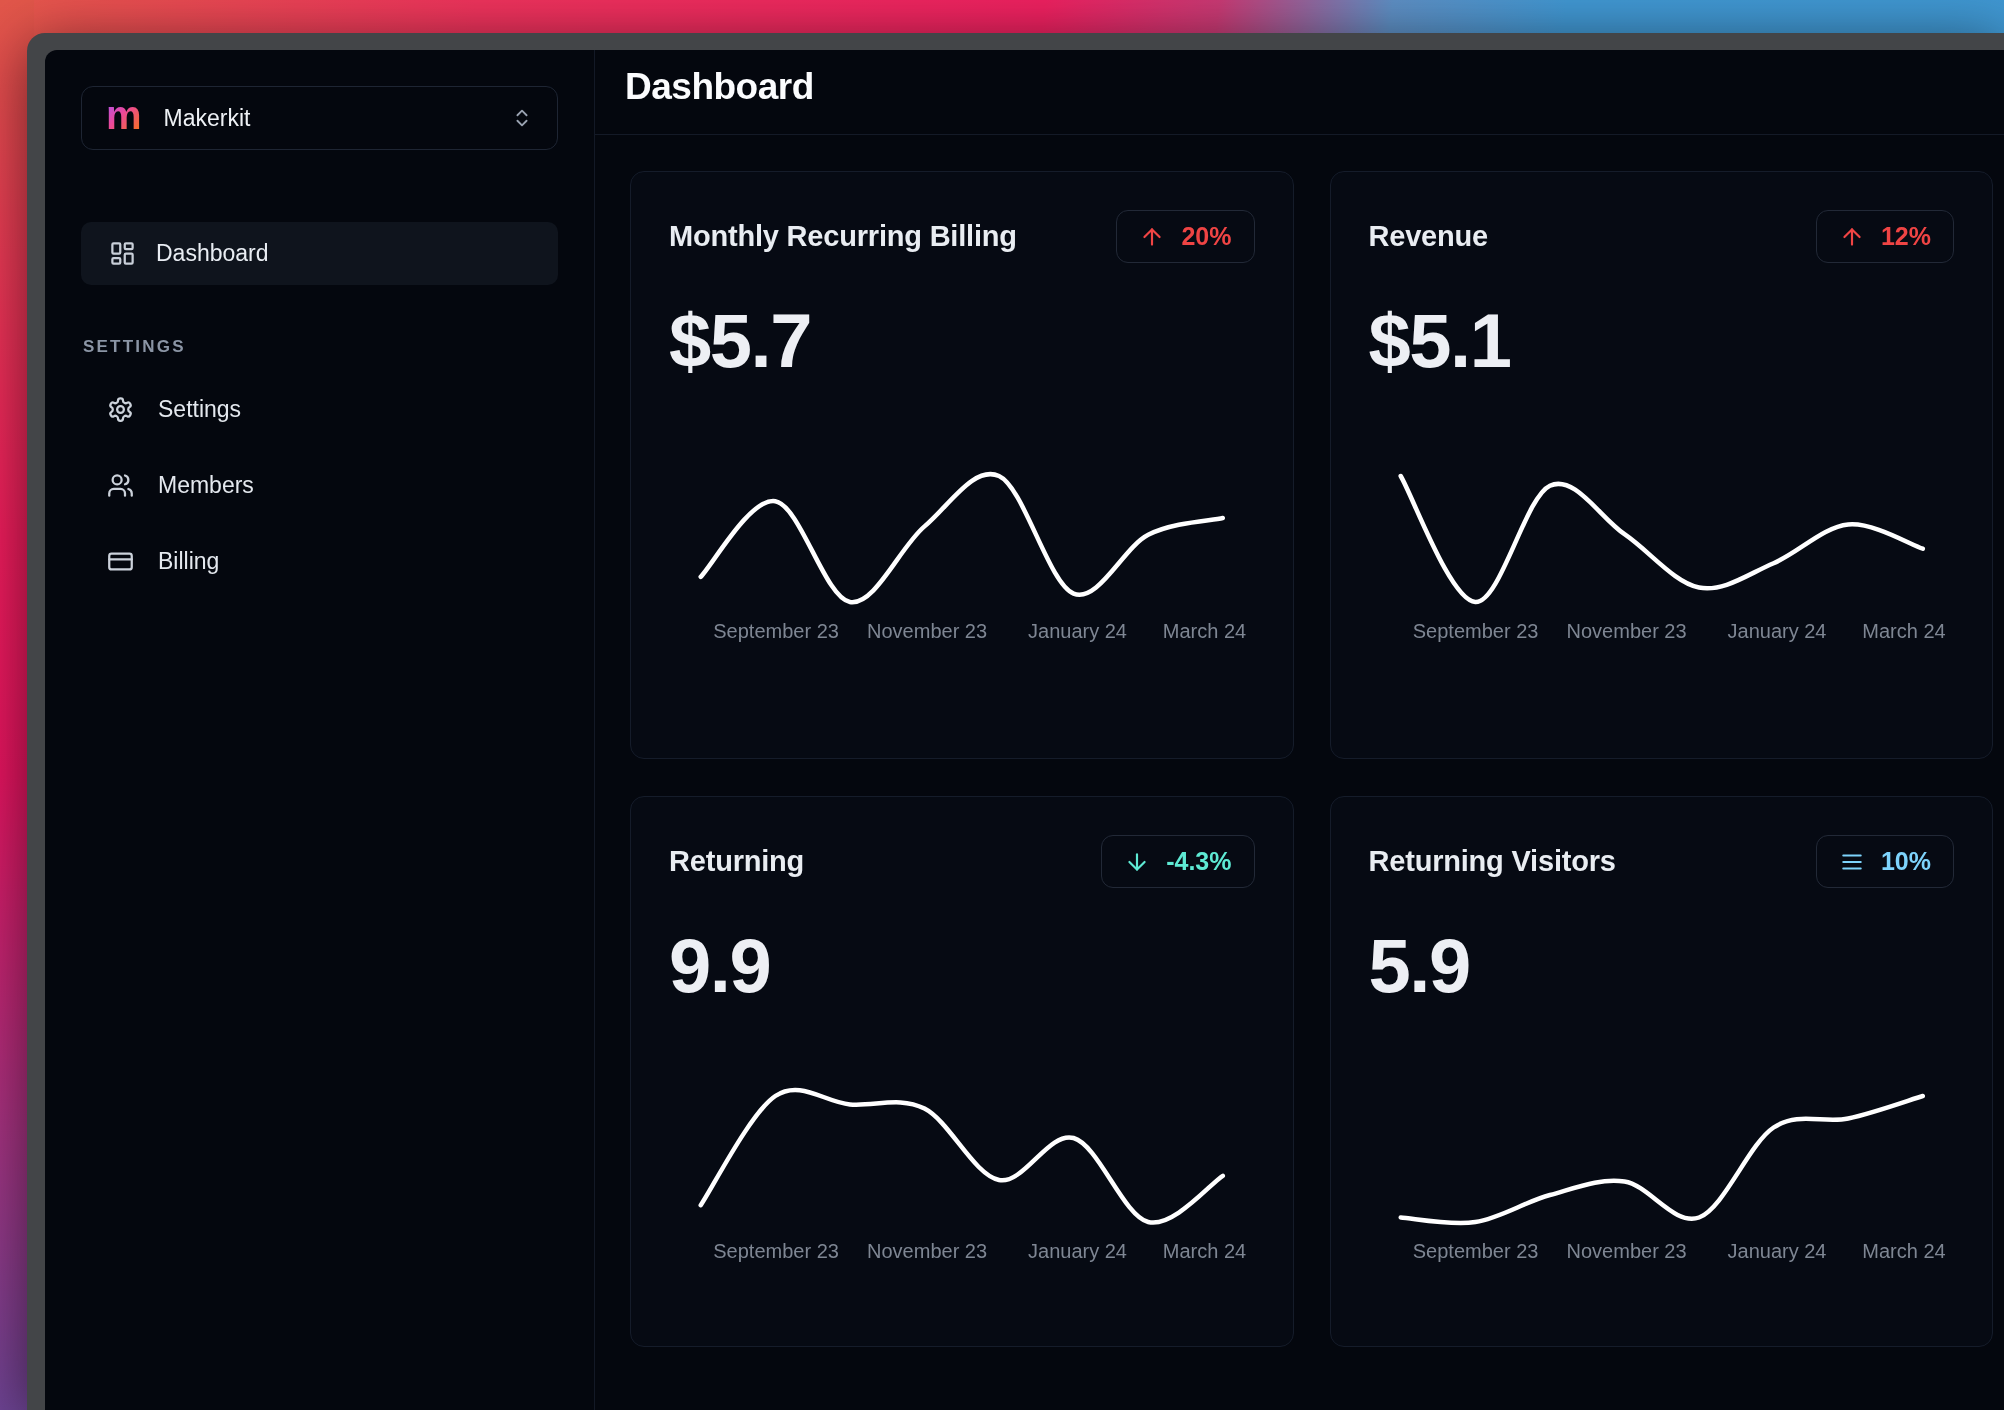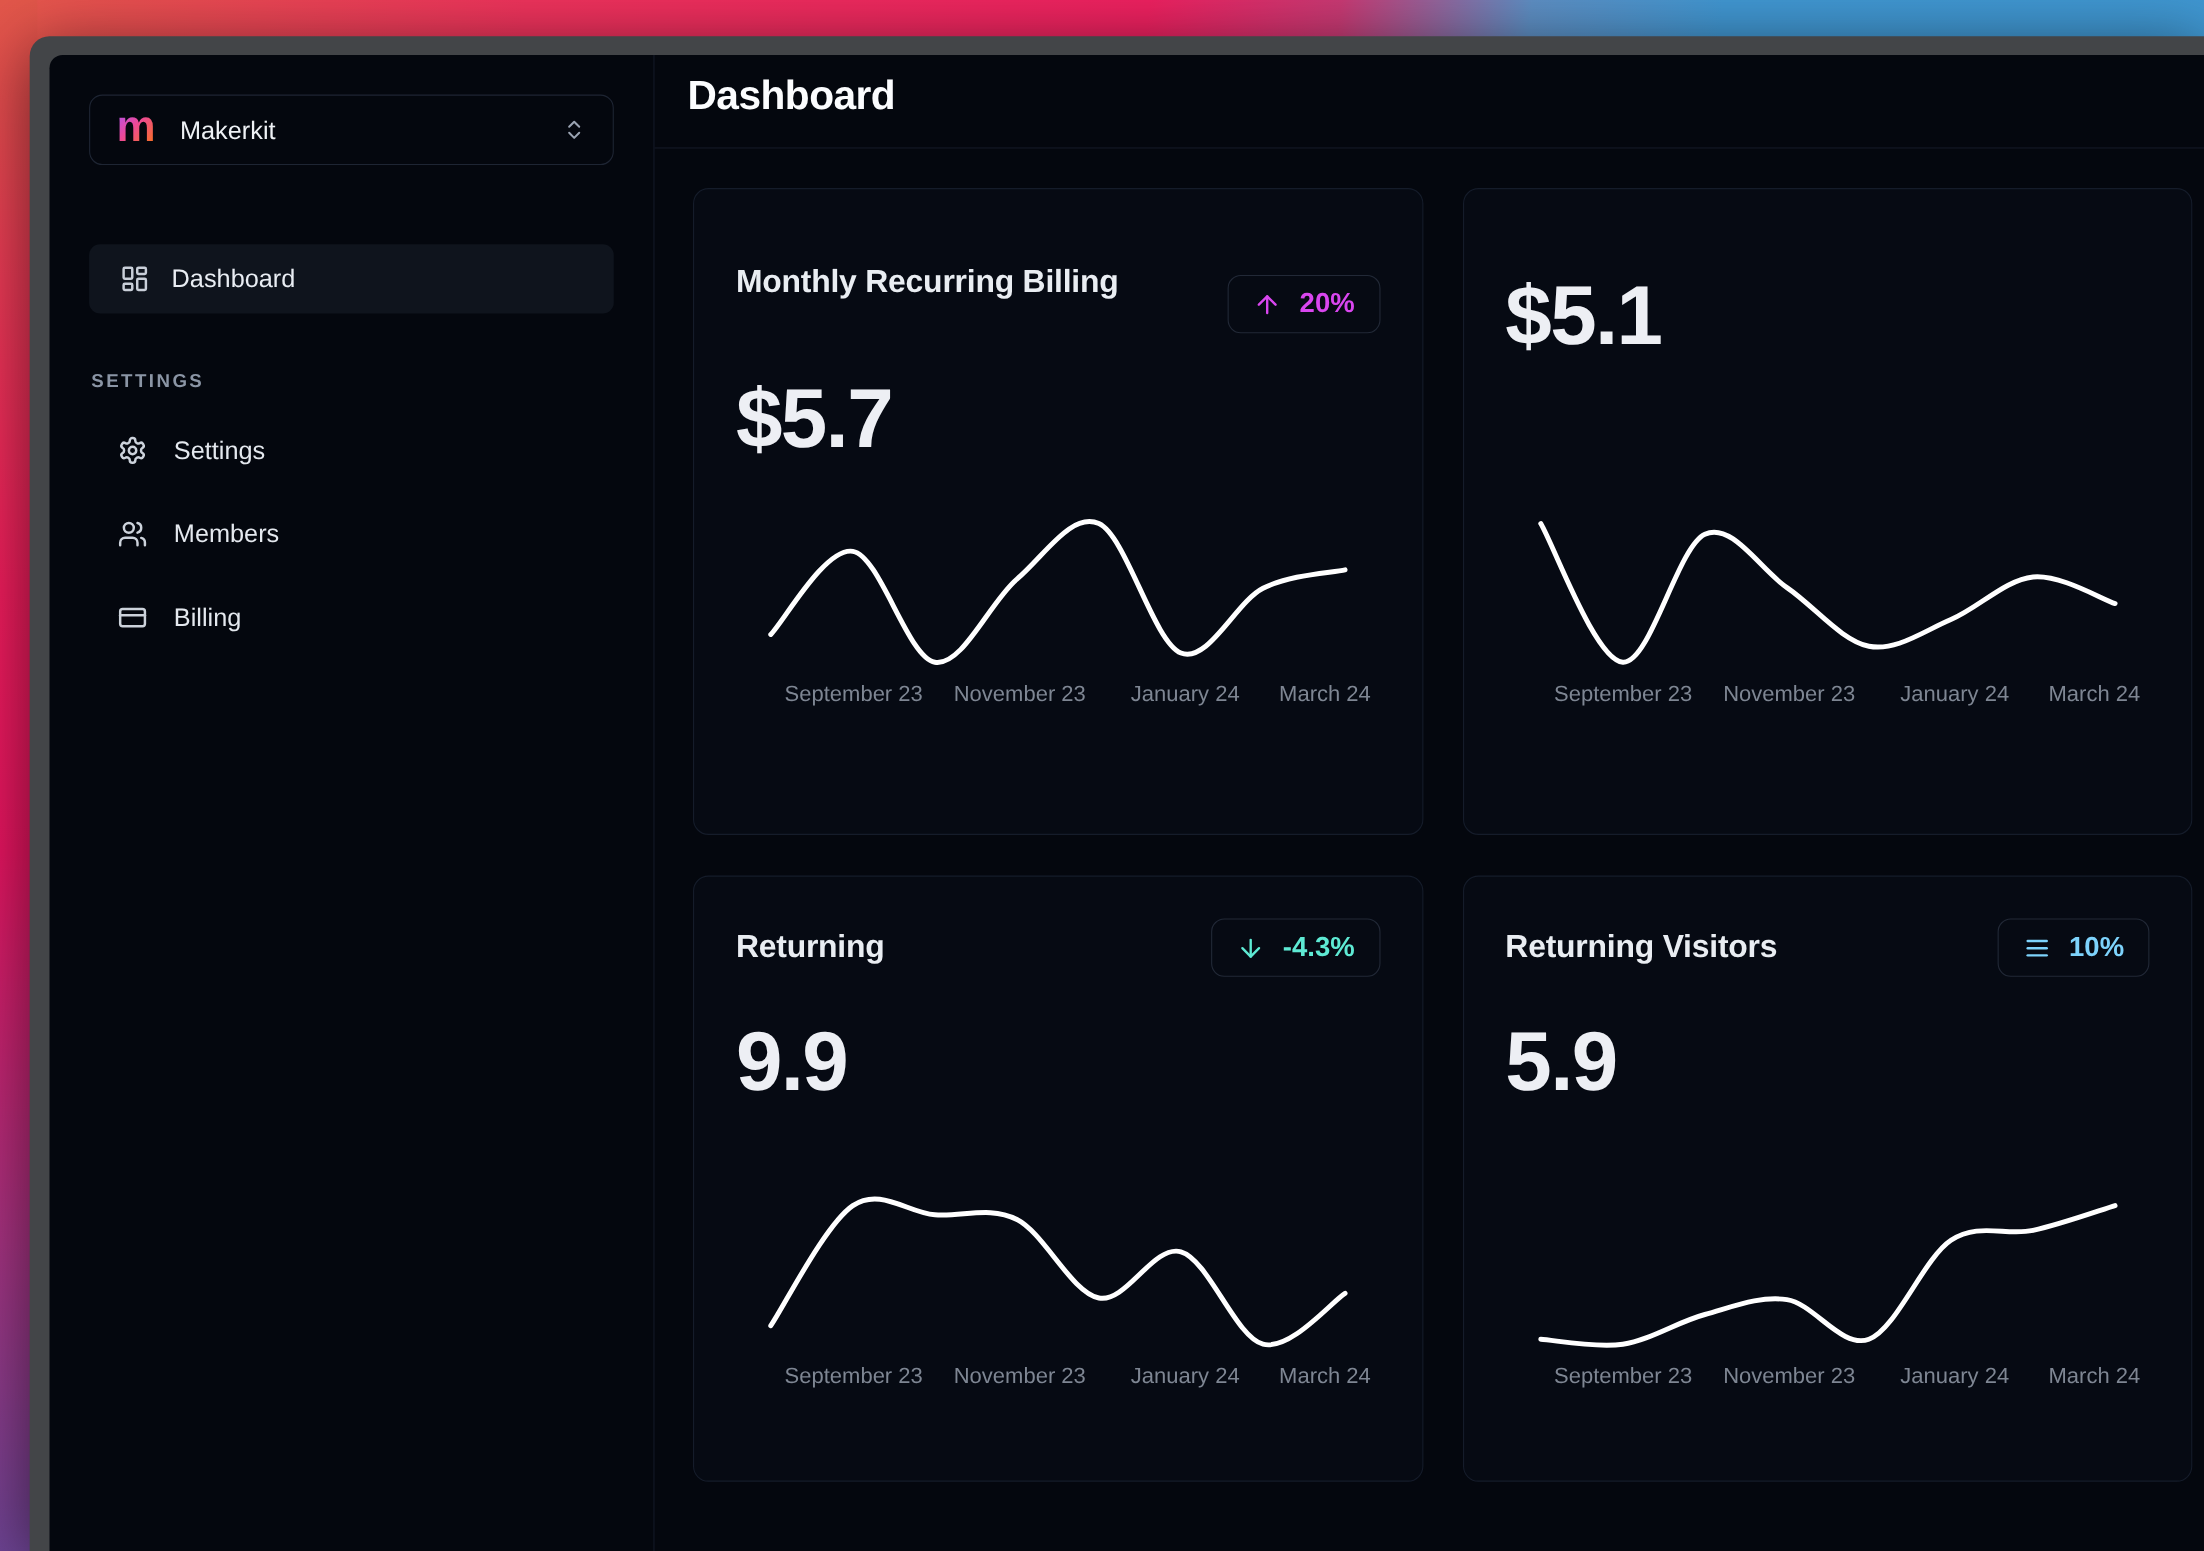--- a/index.html
+++ b/index.html
@@ -41,21 +41,21 @@
   .page-subtitle{margin-top:10px;font-size:25px;color:#94a0b1;}
   .content{flex:1;padding:36px 11px 0 35px;}
   .grid{display:grid;grid-template-columns:1fr 1fr;grid-template-rows:588px 551px;gap:37px 36px;}
   .card{background:#060a13;border:1px solid #151c2a;border-radius:14px;padding:38px;
     display:flex;flex-direction:column;min-width:0;}
   .row1{padding-bottom:112px;} .row2{padding-bottom:80px;}
   .card-head{display:flex;align-items:center;justify-content:space-between;gap:20px;}
   .card-title{font-size:29px;font-weight:600;color:#e9edf2;letter-spacing:-.2px;}
   .badge{display:flex;align-items:center;gap:16px;border:1px solid #222937;border-radius:12px;
     padding:11px 22px;font-size:25px;font-weight:600;flex:none;}
-  .trend-up{color:#d946ef;margin-top:40px;} .trend-down{color:#5eead4;} .trend-flat{color:#7dd3fc;}
+  .trend-up{color:#ef4444;} .trend-down{color:#5eead4;} .trend-flat{color:#7dd3fc;}
   .card-value{margin-top:34px;font-size:76px;font-weight:800;color:#edeff4;letter-spacing:-1.5px;}
   .chart-wrap{margin-top:auto;padding:0 26px;}
   .chart-svg{display:block;width:100%;height:148px;}
   .chart-svg path{stroke:#fff;stroke-width:4.5;fill:none;stroke-linecap:round;stroke-linejoin:round;}
   .ticks{position:relative;height:26px;margin-top:6px;font-size:20px;color:#7e8693;}
   .tick{position:absolute;top:0;transform:translateX(-50%);white-space:nowrap;}
 </style>
 </head>
 <body>
 
@@ -152,20 +152,32 @@
               <div class="ticks">
                 <span class="tick" style="left:15.2%">September 23</span>
                 <span class="tick" style="left:43.5%">November 23</span>
                 <span class="tick" style="left:71.7%">January 24</span>
                 <span class="tick" style="left:95.5%">March 24</span>
               </div>
             </div>
           </section>
 
           <section class="card row1">
+            <div class="card-head">
+              <h2 class="card-title">Revenue</h2>
+              <div class="badge trend-up">
+                <span class="icon">
+                  <svg width="26" height="26" viewBox="0 0 24 24">
+                      <path d="M12 19V5"></path>
+                      <path d="m5 12 7-7 7 7"></path>
+                    </svg>
+                </span>
+                <span>12%</span>
+              </div>
+            </div>
             <div class="card-value">$5.1</div>
             <div class="chart-wrap">
               <svg class="chart-svg" viewBox="0 0 560 148" preserveAspectRatio="none">
                 <path vector-effect="non-scaling-stroke" d="M6.0,10.0C19.0,31.0 58.2,134.4 84.3,136.0C110.4,137.6 136.5,31.0 162.6,19.7C188.7,8.4 214.8,51.2 240.9,68.2C267.0,85.1 293.0,116.6 319.1,121.5C345.2,126.3 371.3,107.7 397.4,97.2C423.5,86.7 449.6,60.9 475.7,58.5C501.8,56.0 541.0,78.7 554.0,82.7"></path>
               </svg>
               <div class="ticks">
                 <span class="tick" style="left:15.2%">September 23</span>
                 <span class="tick" style="left:43.5%">November 23</span>
                 <span class="tick" style="left:71.7%">January 24</span>
                 <span class="tick" style="left:95.5%">March 24</span>

